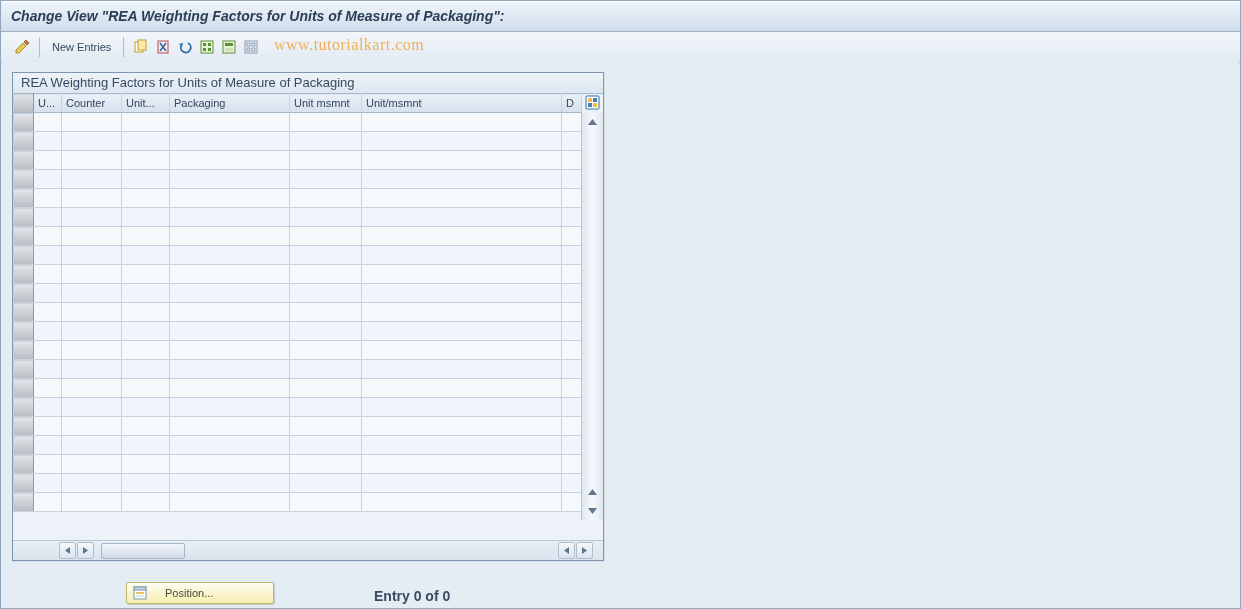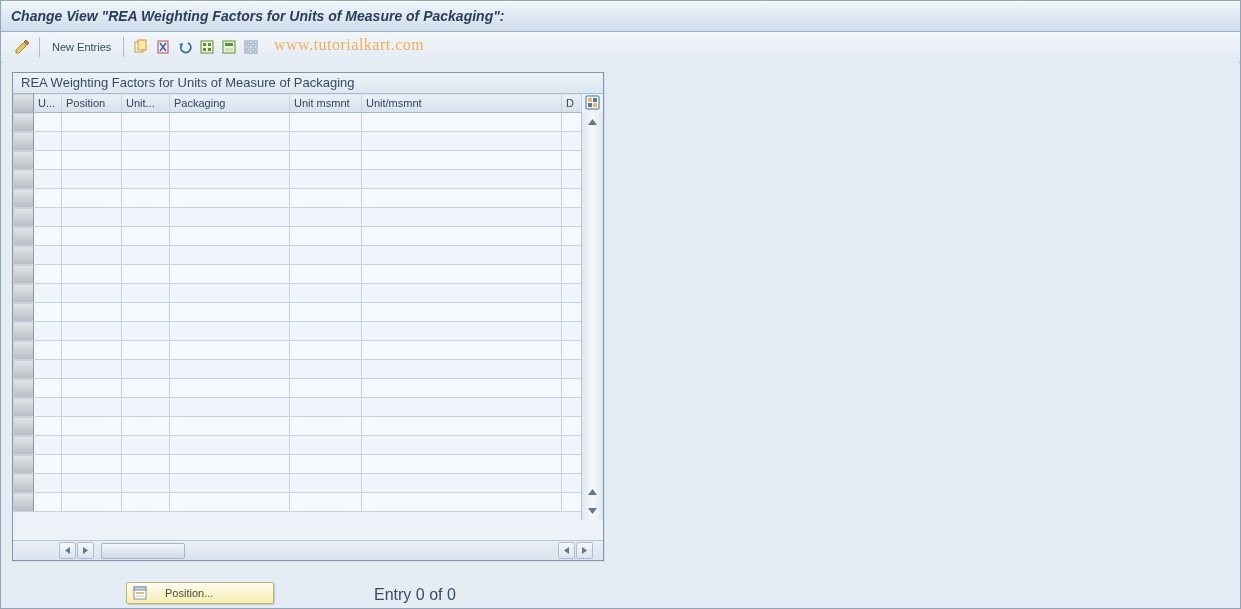--- a/index.html
+++ b/index.html
@@ -227,22 +227,23 @@
     font-size: 11px;
     color: #4a4a38;
     cursor: pointer;
   }
   .position-btn .picon {
     width:14px;height:14px;margin-right:18px;
     display:inline-flex;align-items:center;justify-content:center;
   }
   .entry-status {
     margin-left: 100px;
-    font-size: 16px;
+    font-size: 14px;
     color: #3a4c61;
+    font-weight: bold;
   }
   
 </style>
 </head>
 <body>
 
 <div class="app">
 
   <div class="titlebar">
     <span>Change View "REA Weighting Factors for Units of Measure of Packaging":</span>
@@ -321,21 +322,21 @@
               <col class="col-deno">
             <col class="col-commercial">
               <col class="col-unittext">
               <col class="col-unitmsmnt">
               <col class="col-d">
           </colgroup>
           <thead>
             <tr>
               <th class="rowsel"></th>
               <th>U...</th>
-              <th>Position</th>
+              <th>Counter</th>
               <th>Unit...</th>
               <th>Packaging</th>
               <th>Unit msmnt</th>
               <th>Unit/msmnt</th>
               <th>D</th>
             </tr>
           </thead>
           <tbody id="grid-body">
           <tr>
                 <td class="rowsel"></td>

